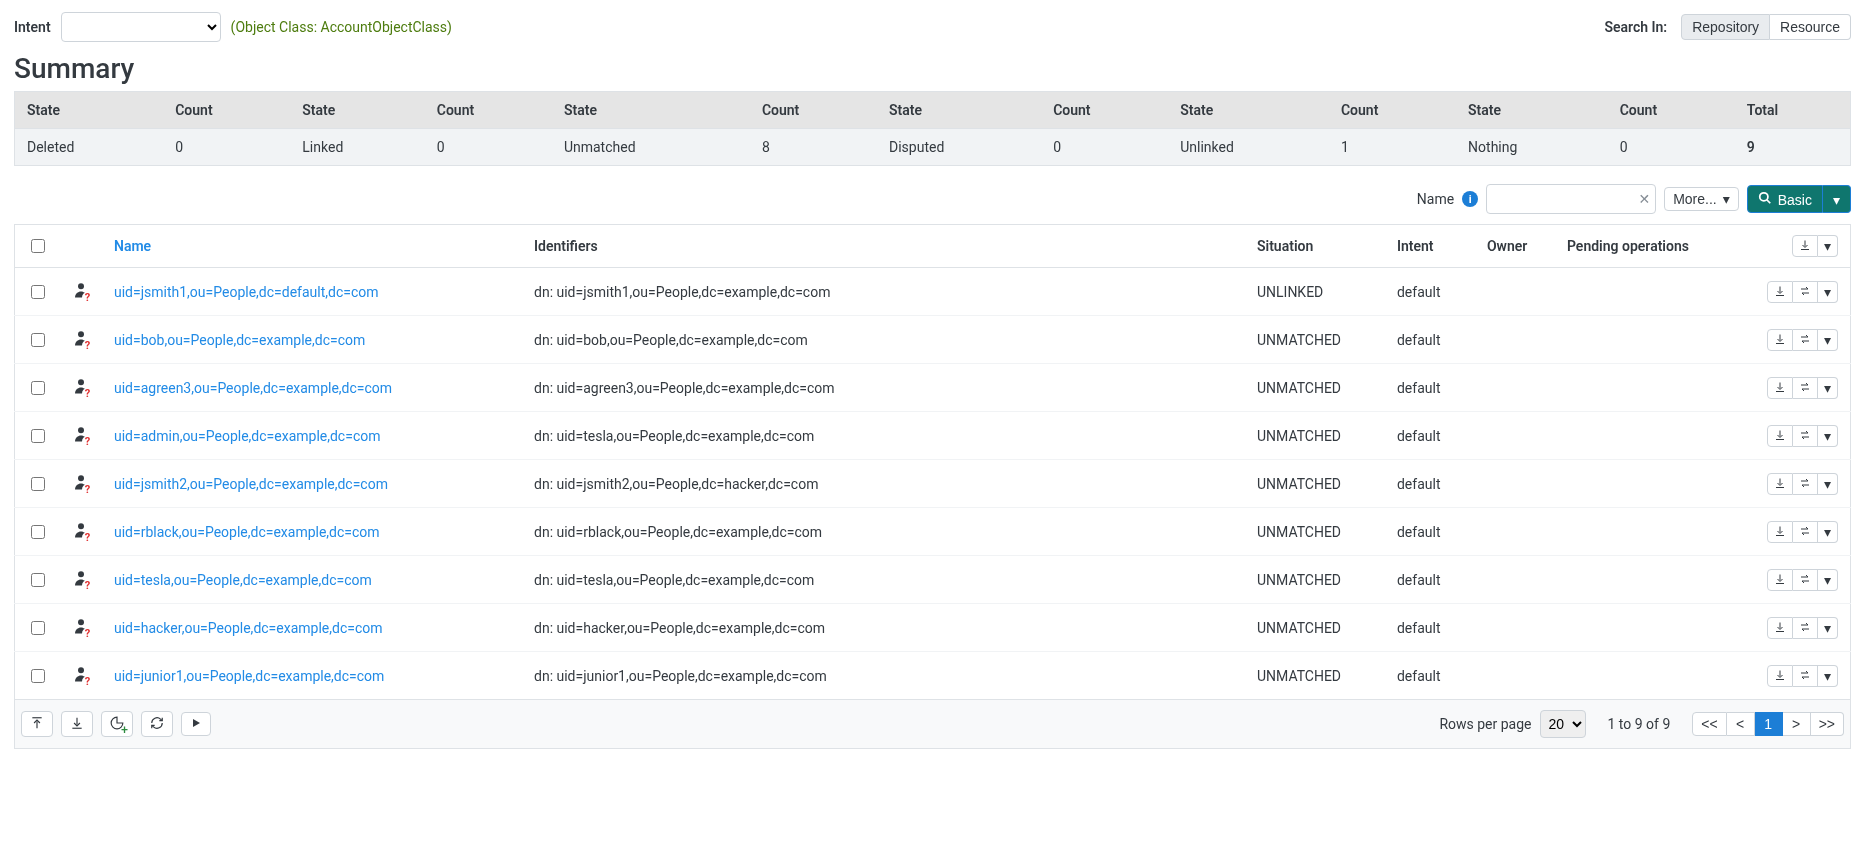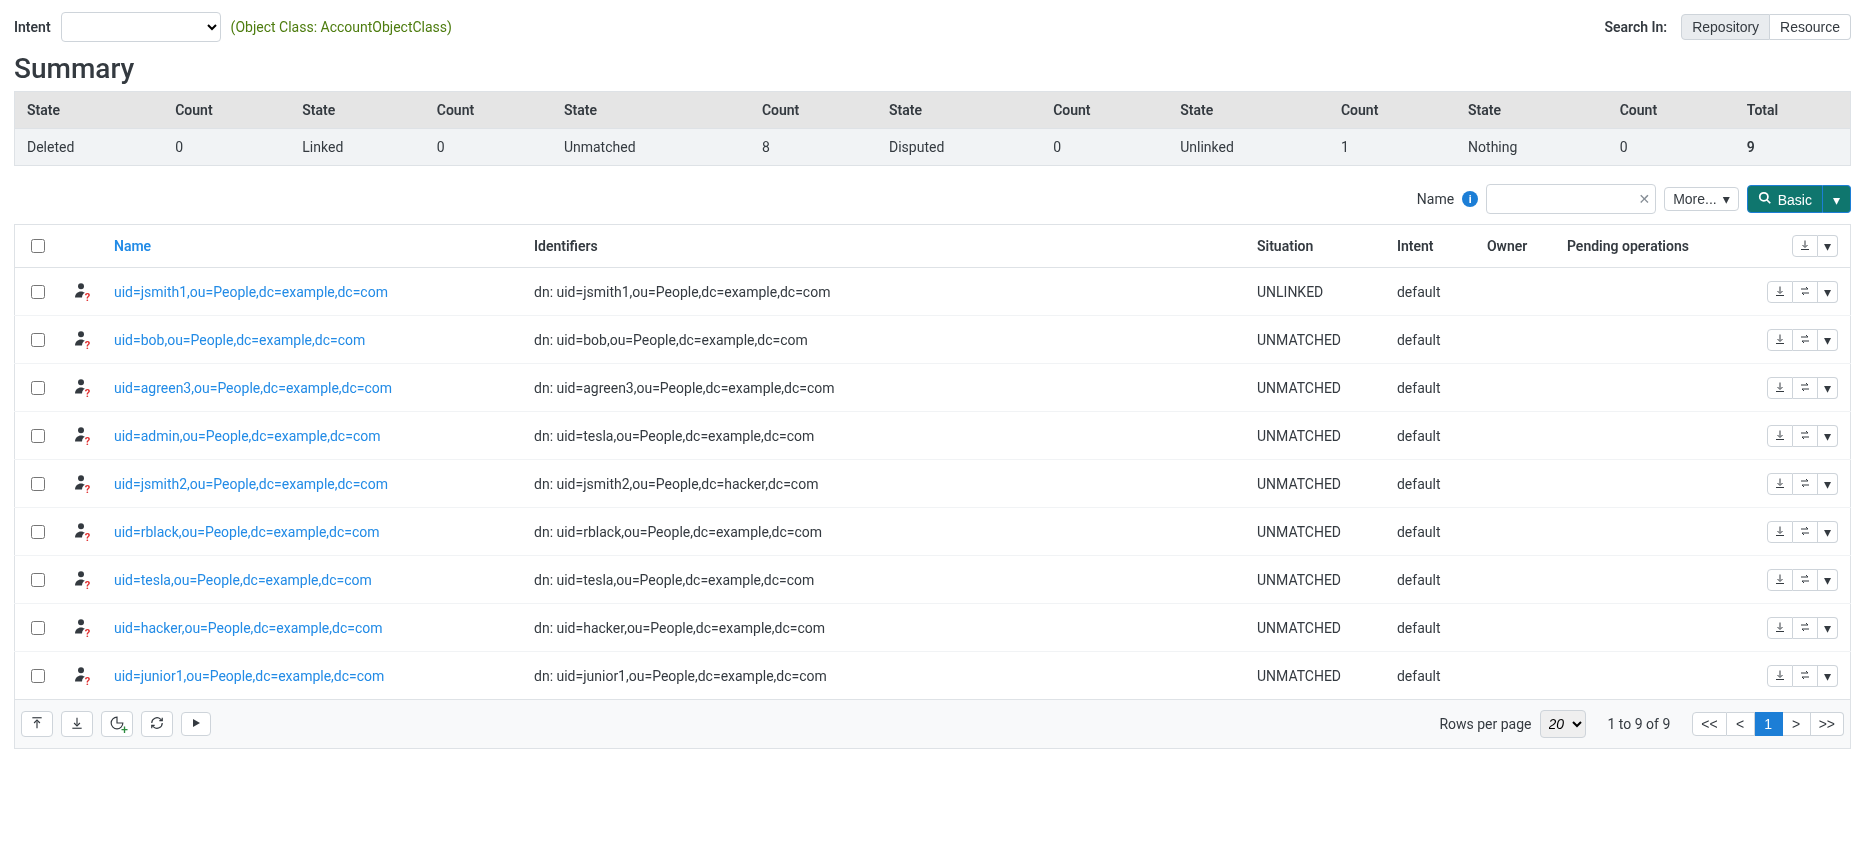--- a/index.html
+++ b/index.html
@@ -85,21 +85,21 @@
   .user-icon .question {
     position:absolute; right:-3px; bottom:-3px; color:#e03131; font-weight:bold; font-size:11px;
     background:#fff; border-radius:50%; width:11px; height:11px; line-height:11px; text-align:center;
   }
   .row-actions .btn { padding:3px 6px; }
   .footer-bar {
     display:flex; align-items:center; gap:8px; padding:10px 6px;
     border: 1px solid #dee2e6; border-top:none; background:#f8f9fa;
   }
   .rows-select {
-    height:28px; border:1px solid #ced4da; border-radius:4px; padding:2px 4px; font-size:14px;font-style:italic;
+    height:28px; border:1px solid #ced4da; border-radius:4px; padding:2px 4px; font-size:14px;
   }
   th .sort-link { color:#228be6; cursor:pointer; }
   .pager .btn { padding:4px 8px; min-width:28px; justify-content:center;}
   .pager .btn.current { background:#1c7ed6; color:#fff; border-color:#1c7ed6;}
   input[type=checkbox] { width:14px; height:14px; }
 </style>
 </head>
 <body>
 
 <div class="top-bar">
@@ -211,21 +211,21 @@
       </th>
     </tr>
   </thead>
   <tbody id="data-body">
       <tr>
         <td class="col-check"><input type="checkbox" style=""></td>
         <td class="col-icon"><span class="user-icon"><svg viewBox="0 0 24 24" fill="#343a40">
               <circle cx="12" cy="7" r="4"></circle>
               <path d="M4 22c0-5 4-8 8-8s8 3 8 8z"></path>
             </svg><span class="question">?</span></span></td>
-        <td class="col-name"><a href="#" class="row-link">uid=jsmith1,ou=People,dc=example,dc=com</a></td>
+        <td class="col-name"><a href="#" class="row-link">uid=jsmith1,ou=People,dc=default,dc=com</a></td>
         <td class="col-ident">dn: uid=jsmith1,ou=People,dc=example,dc=com</td>
         <td class="col-sit">UNLINKED</td>
         <td class="col-intent">default</td>
         <td class="col-owner"></td>
         <td class="col-pending"></td>
         <td class="col-actions">
           <div class="btn-group row-actions">
             <button class="btn sm">
               <span><svg width="12" height="12" viewBox="0 0 24 24" fill="none" stroke="currentColor" stroke-width="2">
                   <path d="M12 3v12"></path>

